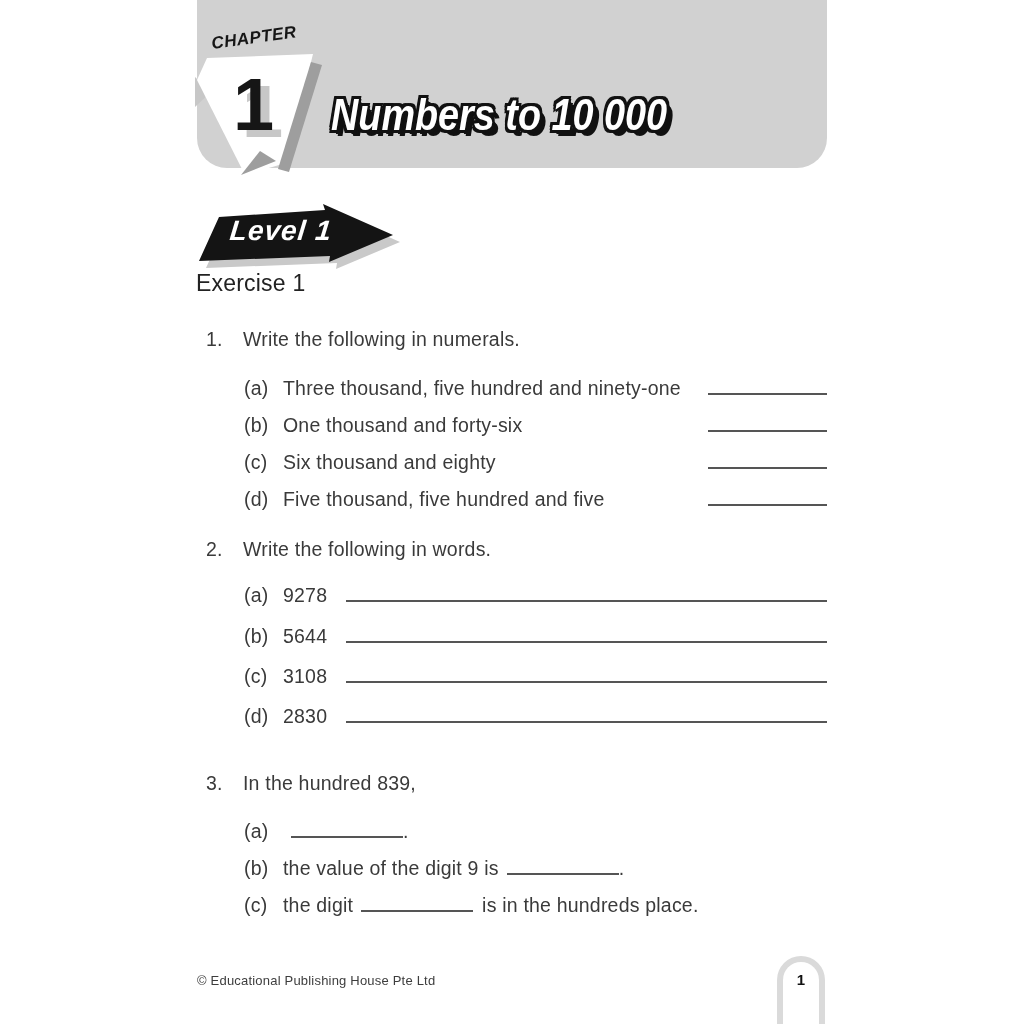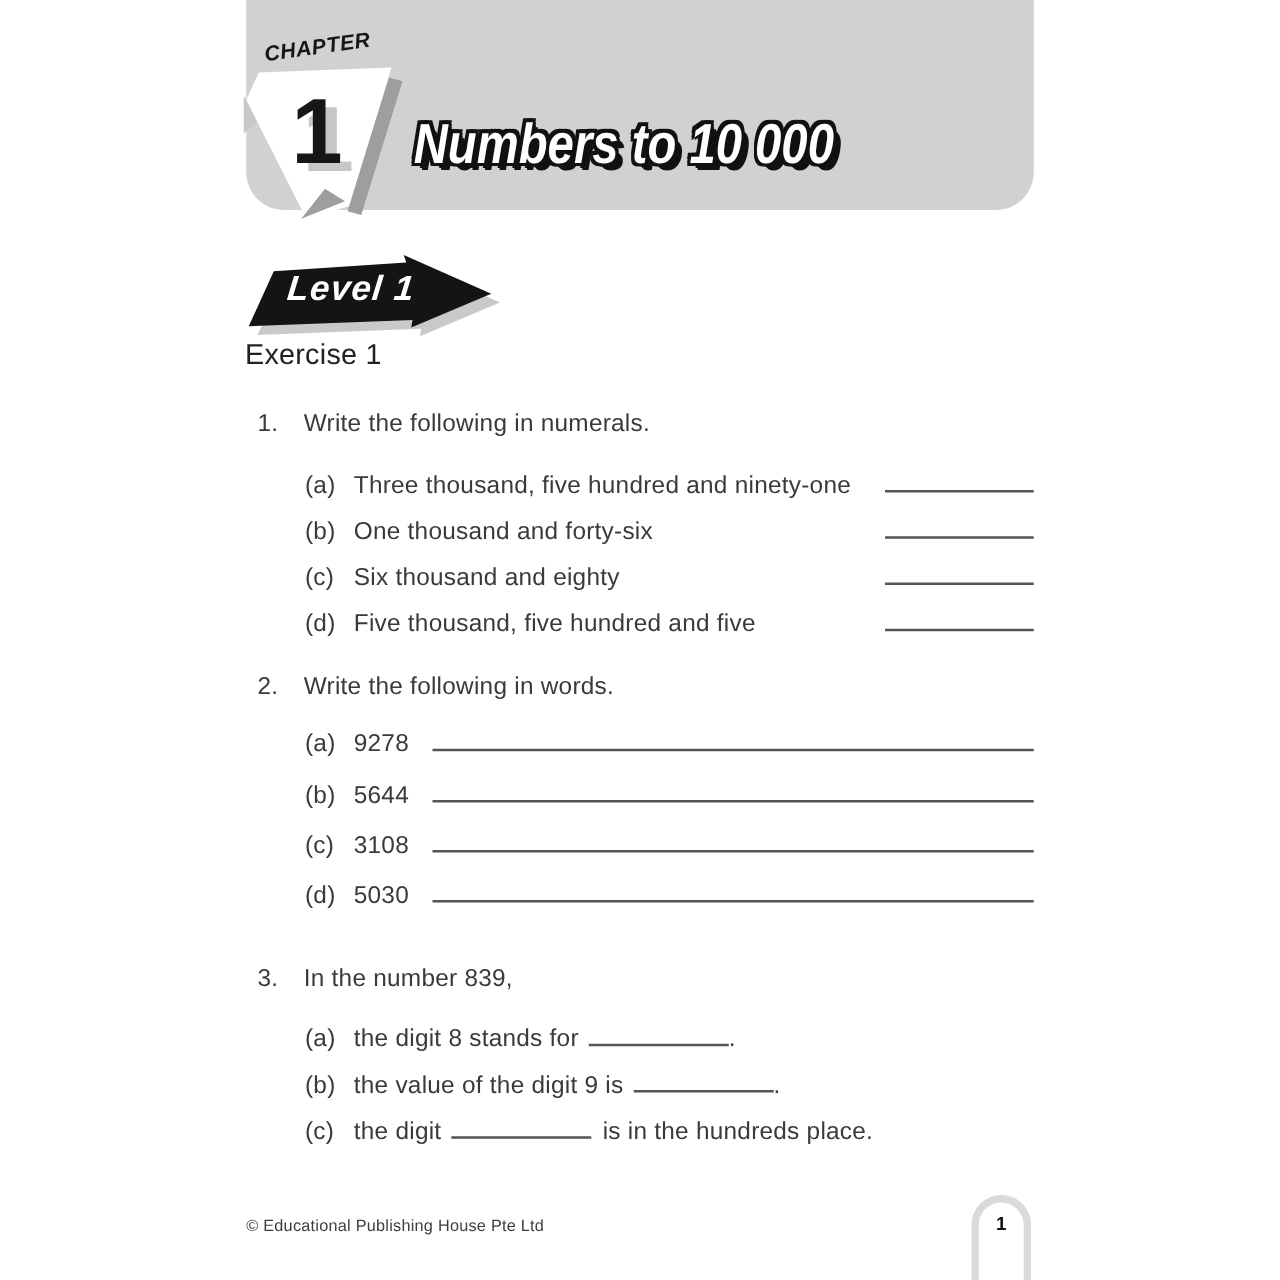--- a/index.html
+++ b/index.html
@@ -121,31 +121,30 @@
     <span class="numeral">5644</span>
     <span class="wline w-grow"></span>
   </div>
   <div class="row item" style="top:663px">
     <span class="ilab">(c)</span>
     <span class="numeral">3108</span>
     <span class="wline w-grow"></span>
   </div>
   <div class="row item" style="top:703px">
     <span class="ilab">(d)</span>
-    <span class="numeral">5030</span>
+    <span class="numeral">2830</span>
     <span class="wline w-grow"></span>
   </div>
 
   <div class="row" style="top:770px">
     <span class="qnum">3.</span>
-    <span>In the number 839,</span>
+    <span>In the hundred 839,</span>
   </div>
   <div class="row item" style="top:818px">
     <span class="ilab">(a)</span>
-    <span>the digit 8 stands for</span>
     <span class="wline blank"></span>
     <span>.</span>
   </div>
   <div class="row item" style="top:855px">
     <span class="ilab">(b)</span>
     <span>the value of the digit 9 is</span>
     <span class="wline blank"></span>
     <span>.</span>
   </div>
   <div class="row item" style="top:892px">

